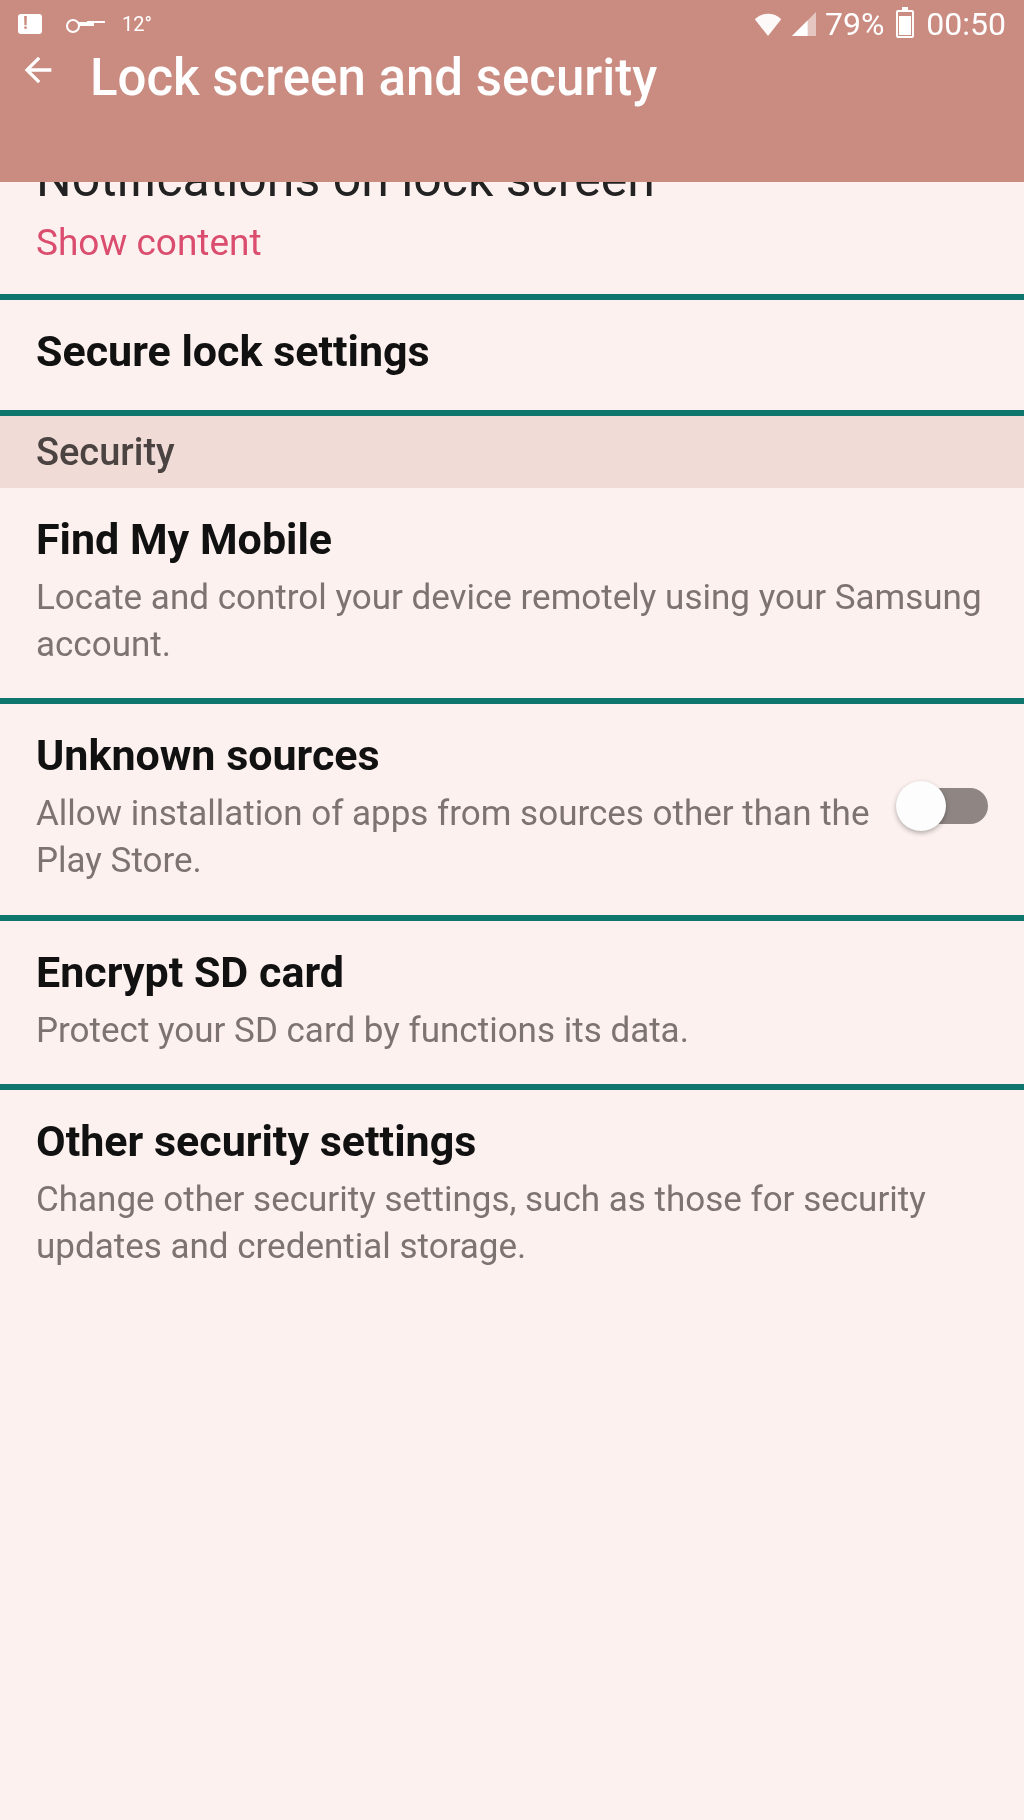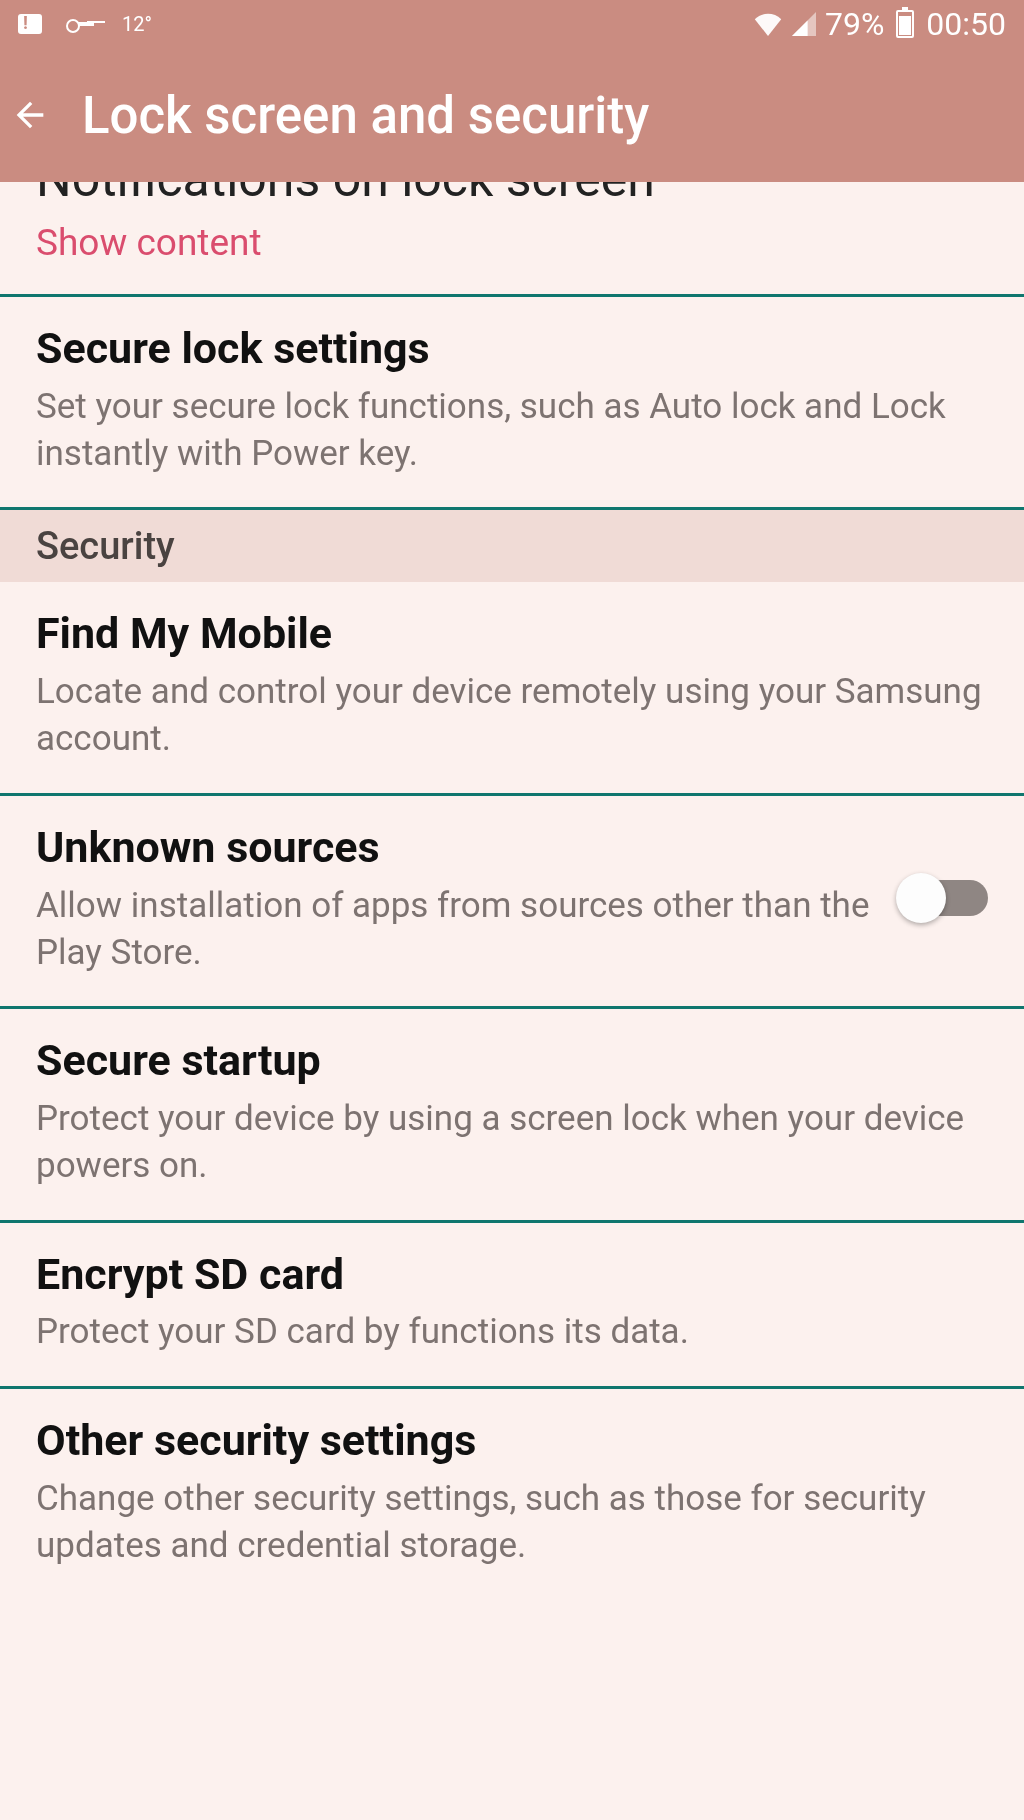--- a/index.html
+++ b/index.html
@@ -106,43 +106,42 @@
       bottom: 1px;
       left: 1px;
       right: 1px;
       height: 79%;
       background: #fff;
     }
     .app-bar {
       height: 134px;
       background: #ca8c81;
       display: flex;
-      align-items: center;
-      padding: 0 8px;
+      padding: 0 16px;
       gap: 30px;
     }
     .back-btn {
       width: 44px;
       height: 44px;
       display: flex;
       align-items: center;
       justify-content: center;
       cursor: pointer;
     }
     .app-title {
       color: #fff;
       font-size: 51px;
       font-weight: 500;
     }
     .content {
       background: #fcf1ee;
     }
     .item {
       padding: 24px 36px 30px;
-      border-bottom: 3px solid #0f766e;
+      border-bottom: 6px solid #0f766e;
       display: flex;
       align-items: center;
       cursor: pointer;
     }
     .item-text {
       flex: 1;
     }
     .item.partial-top {
       padding-top: 0;
       padding-bottom: 26px;
@@ -244,21 +243,20 @@
   <div class="item partial-top">
     <div class="item-text">
       <div class="item-title cut">Notifications on lock screen</div>
       <div class="item-sub accent">Show content</div>
     </div>
   </div>
 
   <div class="item">
     <div class="item-text">
       <div class="item-title">Secure lock settings</div>
-      <div class="item-sub">Set your secure lock functions, such as Auto lock and Lock instantly with Power key.</div>
     </div>
   </div>
 
   <div class="section-header">Security</div>
 
   <div class="item">
     <div class="item-text">
       <div class="item-title">Find My Mobile</div>
       <div class="item-sub">Locate and control your device remotely using your Samsung account.</div>
     </div>
@@ -267,26 +265,20 @@
   <div class="item">
     <div class="item-text">
       <div class="item-title">Unknown sources</div>
       <div class="item-sub">Allow installation of apps from sources other than the Play Store.</div>
     </div>
     <div class="toggle">
       <div class="toggle-knob"></div>
     </div>
   </div>
 
-  <div class="item">
-    <div class="item-text">
-      <div class="item-title">Secure startup</div>
-      <div class="item-sub">Protect your device by using a screen lock when your device powers on.</div>
-    </div>
-  </div>
 
   <div class="item">
     <div class="item-text">
       <div class="item-title">Encrypt SD card</div>
       <div class="item-sub">Protect your SD card by functions its data.</div>
     </div>
   </div>
 
   <div class="item no-border">
     <div class="item-text">

